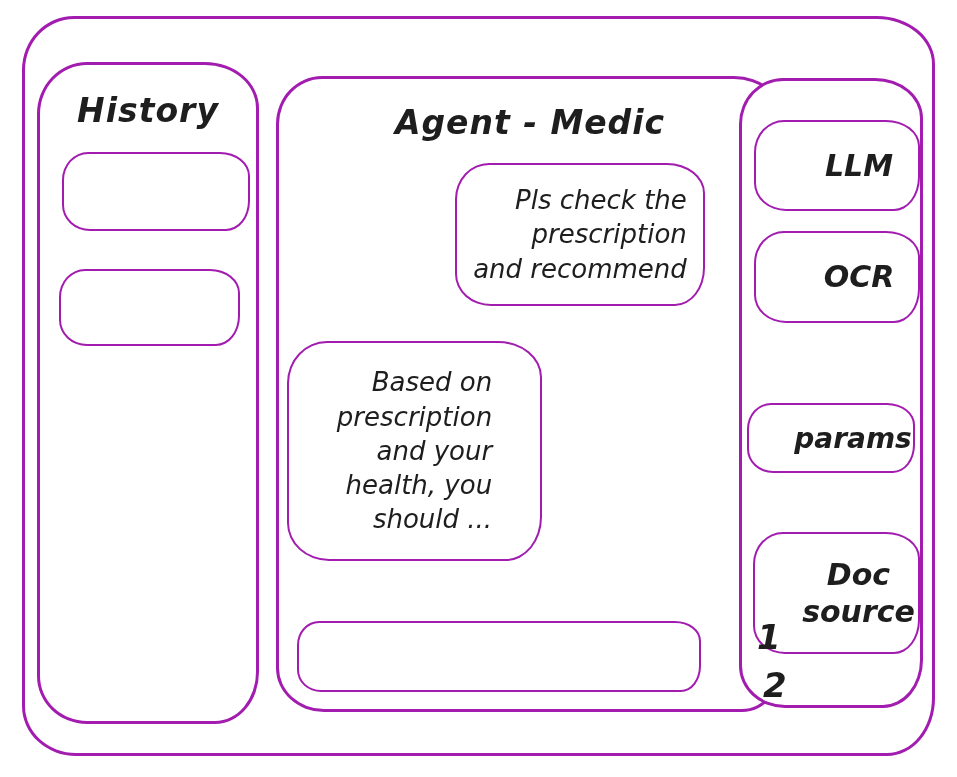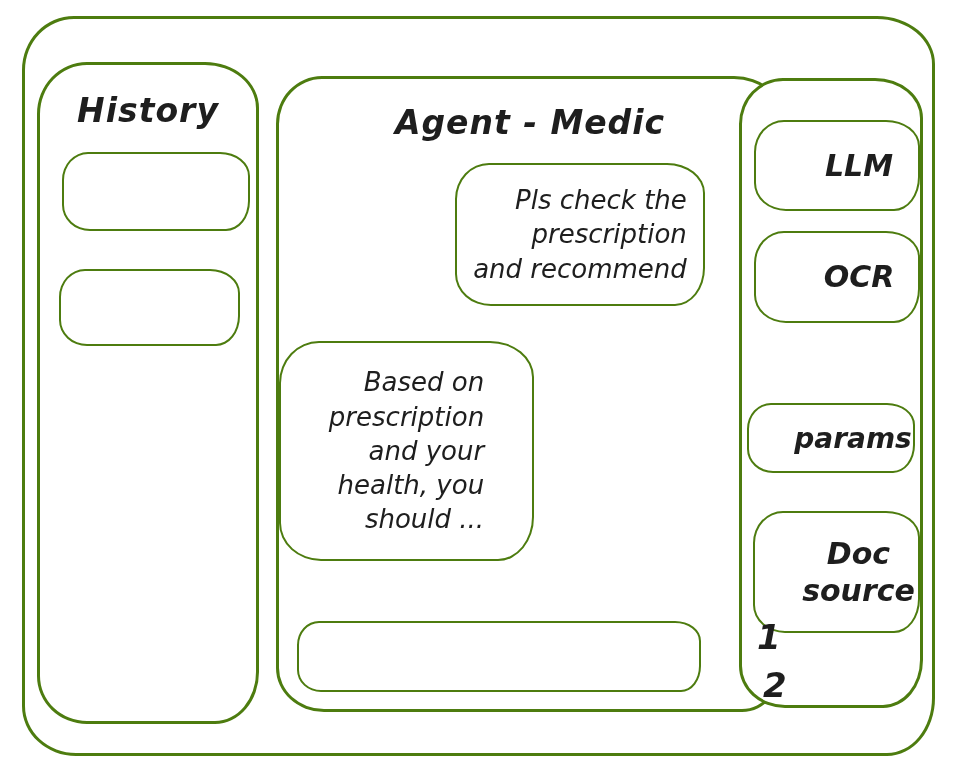--- a/index.html
+++ b/index.html
@@ -12,21 +12,21 @@
     width: 957px;
     height: 777px;
     background: #ffffff;
     font-family: "DejaVu Sans", sans-serif;
     color: #1e1e1e;
     overflow: hidden;
   }
   .sketch {
     position: absolute;
     box-sizing: border-box;
-    border: 3px solid #4d7c0f;
+    border: 3px solid #a21caf;
     background: #ffffff;
   }
   .thin { border-width: 2.5px; }
 
   
   #frame {
     left: 22px; top: 16px; width: 913px; height: 740px;
     border-radius: 52px 58px 48px 54px / 54px 48px 58px 50px;
   }
 
@@ -68,21 +68,21 @@
     font-style: italic;
     font-weight: 500;
     line-height: 1.32;
     padding: 6px 10px;
   }
   #user-bubble {
     left: 176px; top: 84px; width: 250px; height: 143px;
     border-radius: 34px 38px 30px 36px / 36px 30px 38px 32px;
   }
   #agent-bubble {
-    left: 0; top: 262px; width: 255px; height: 220px;
+    left: 8px; top: 262px; width: 255px; height: 220px;
     border-radius: 40px 44px 36px 42px / 42px 36px 44px 38px;
   }
   #chat-input {
     left: 18px; top: 542px; width: 404px; height: 71px;
     border-radius: 22px 26px 20px 24px / 24px 20px 26px 22px;
     font: inherit;
     font-size: 24px;
     padding: 0 18px;
     outline: none;
   }
@@ -103,21 +103,21 @@
     line-height: 1.25;
     cursor: pointer;
     border-radius: 30px 34px 26px 32px / 32px 26px 34px 28px;
     padding-left: 44px;
   }
   #llm-button       { left: 12px; top: 39px;  width: 166px; height: 91px; }
   #ocr-button       { left: 12px; top: 150px; width: 166px; height: 92px; }
   #params-button    { left: 5px;  top: 322px; width: 168px; height: 70px;
                       font-size: 28px;
                       border-radius: 24px 28px 22px 26px / 26px 22px 28px 24px; }
-  #docsource-button { left: 11px; top: 430px; width: 167px; height: 122px; }
+  #docsource-button { left: 11px; top: 451px; width: 167px; height: 122px; }
 
   .doc-num {
     position: absolute;
     font-size: 34px;
     font-weight: bold;
     font-style: italic;
   }
   #doc-num-1 { left: 15px; top: 536px; }
   #doc-num-2 { left: 21px; top: 584px; }
 </style>

